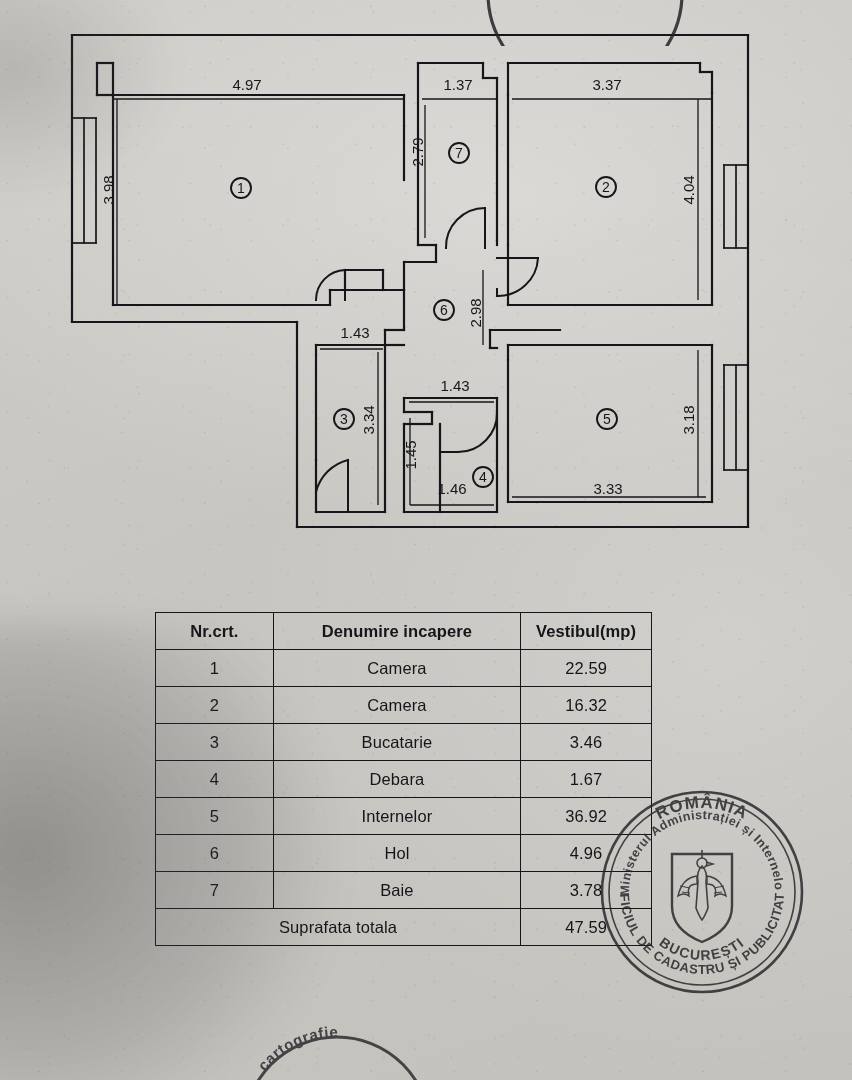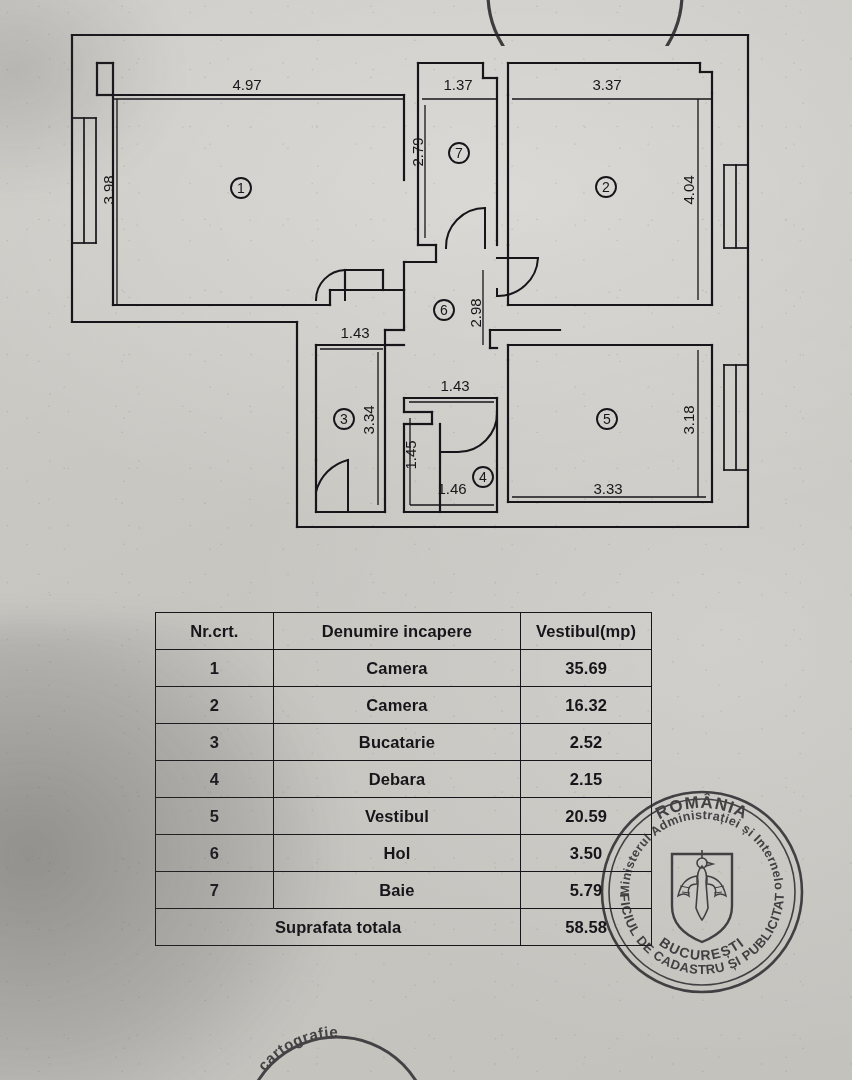--- a/index.html
+++ b/index.html
@@ -89,21 +89,21 @@
   }
   table.spec {
     border-collapse: collapse;
     width: 497px;
     background: transparent;
   }
   table.spec td, table.spec th {
     border: 1.6px solid #16161a;
     height: 36px;
     font-size: 16.5px;
-    font-weight: 700;
+    font-weight: 400;
     color: #15151a;
     text-align: center;
     padding: 0;
     letter-spacing: 0.1px;
   }
   table.spec th { font-weight: 700; }
   col.c-nr { width: 118px; }
   col.c-name { width: 248px; }
   col.c-area { width: 131px; }
 
@@ -372,57 +372,57 @@
         <tr>
           <th>Nr.crt.</th>
           <th>Denumire incapere</th>
           <th>Vestibul(mp)</th>
         </tr>
       </thead>
       <tbody id="table-body">
           <tr>
             <td>1</td>
             <td>Camera</td>
-            <td>35.69</td>
+            <td>22.59</td>
           </tr>
           <tr>
             <td>2</td>
             <td>Camera</td>
             <td>16.32</td>
           </tr>
           <tr>
             <td>3</td>
             <td>Bucatarie</td>
-            <td>2.52</td>
+            <td>3.46</td>
           </tr>
           <tr>
             <td>4</td>
             <td>Debara</td>
-            <td>2.15</td>
+            <td>1.67</td>
           </tr>
           <tr>
             <td>5</td>
-            <td>Vestibul</td>
-            <td>20.59</td>
+            <td>Internelor</td>
+            <td>36.92</td>
           </tr>
           <tr>
             <td>6</td>
             <td>Hol</td>
-            <td>3.50</td>
+            <td>4.96</td>
           </tr>
           <tr>
             <td>7</td>
             <td>Baie</td>
-            <td>5.79</td>
+            <td>3.78</td>
           </tr>
         </tbody>
       <tfoot>
         <tr>
           <td colspan="2">Suprafata totala</td>
-          <td>58.58</td>
+          <td>47.59</td>
         </tr>
       </tfoot>
     </table>
   </div>
 
   <div class="stamp" id="stamp-top">
     <svg width="230" height="110" viewBox="0 0 230 110" xmlns="http://www.w3.org/2000/svg">
       <defs>
         <path id="arc-cat" d="M 18 58 A 97 97 0 0 0 212 58"></path>
         <path id="arc-cat-in" d="M 36 58 A 79 79 0 0 0 194 58"></path>

